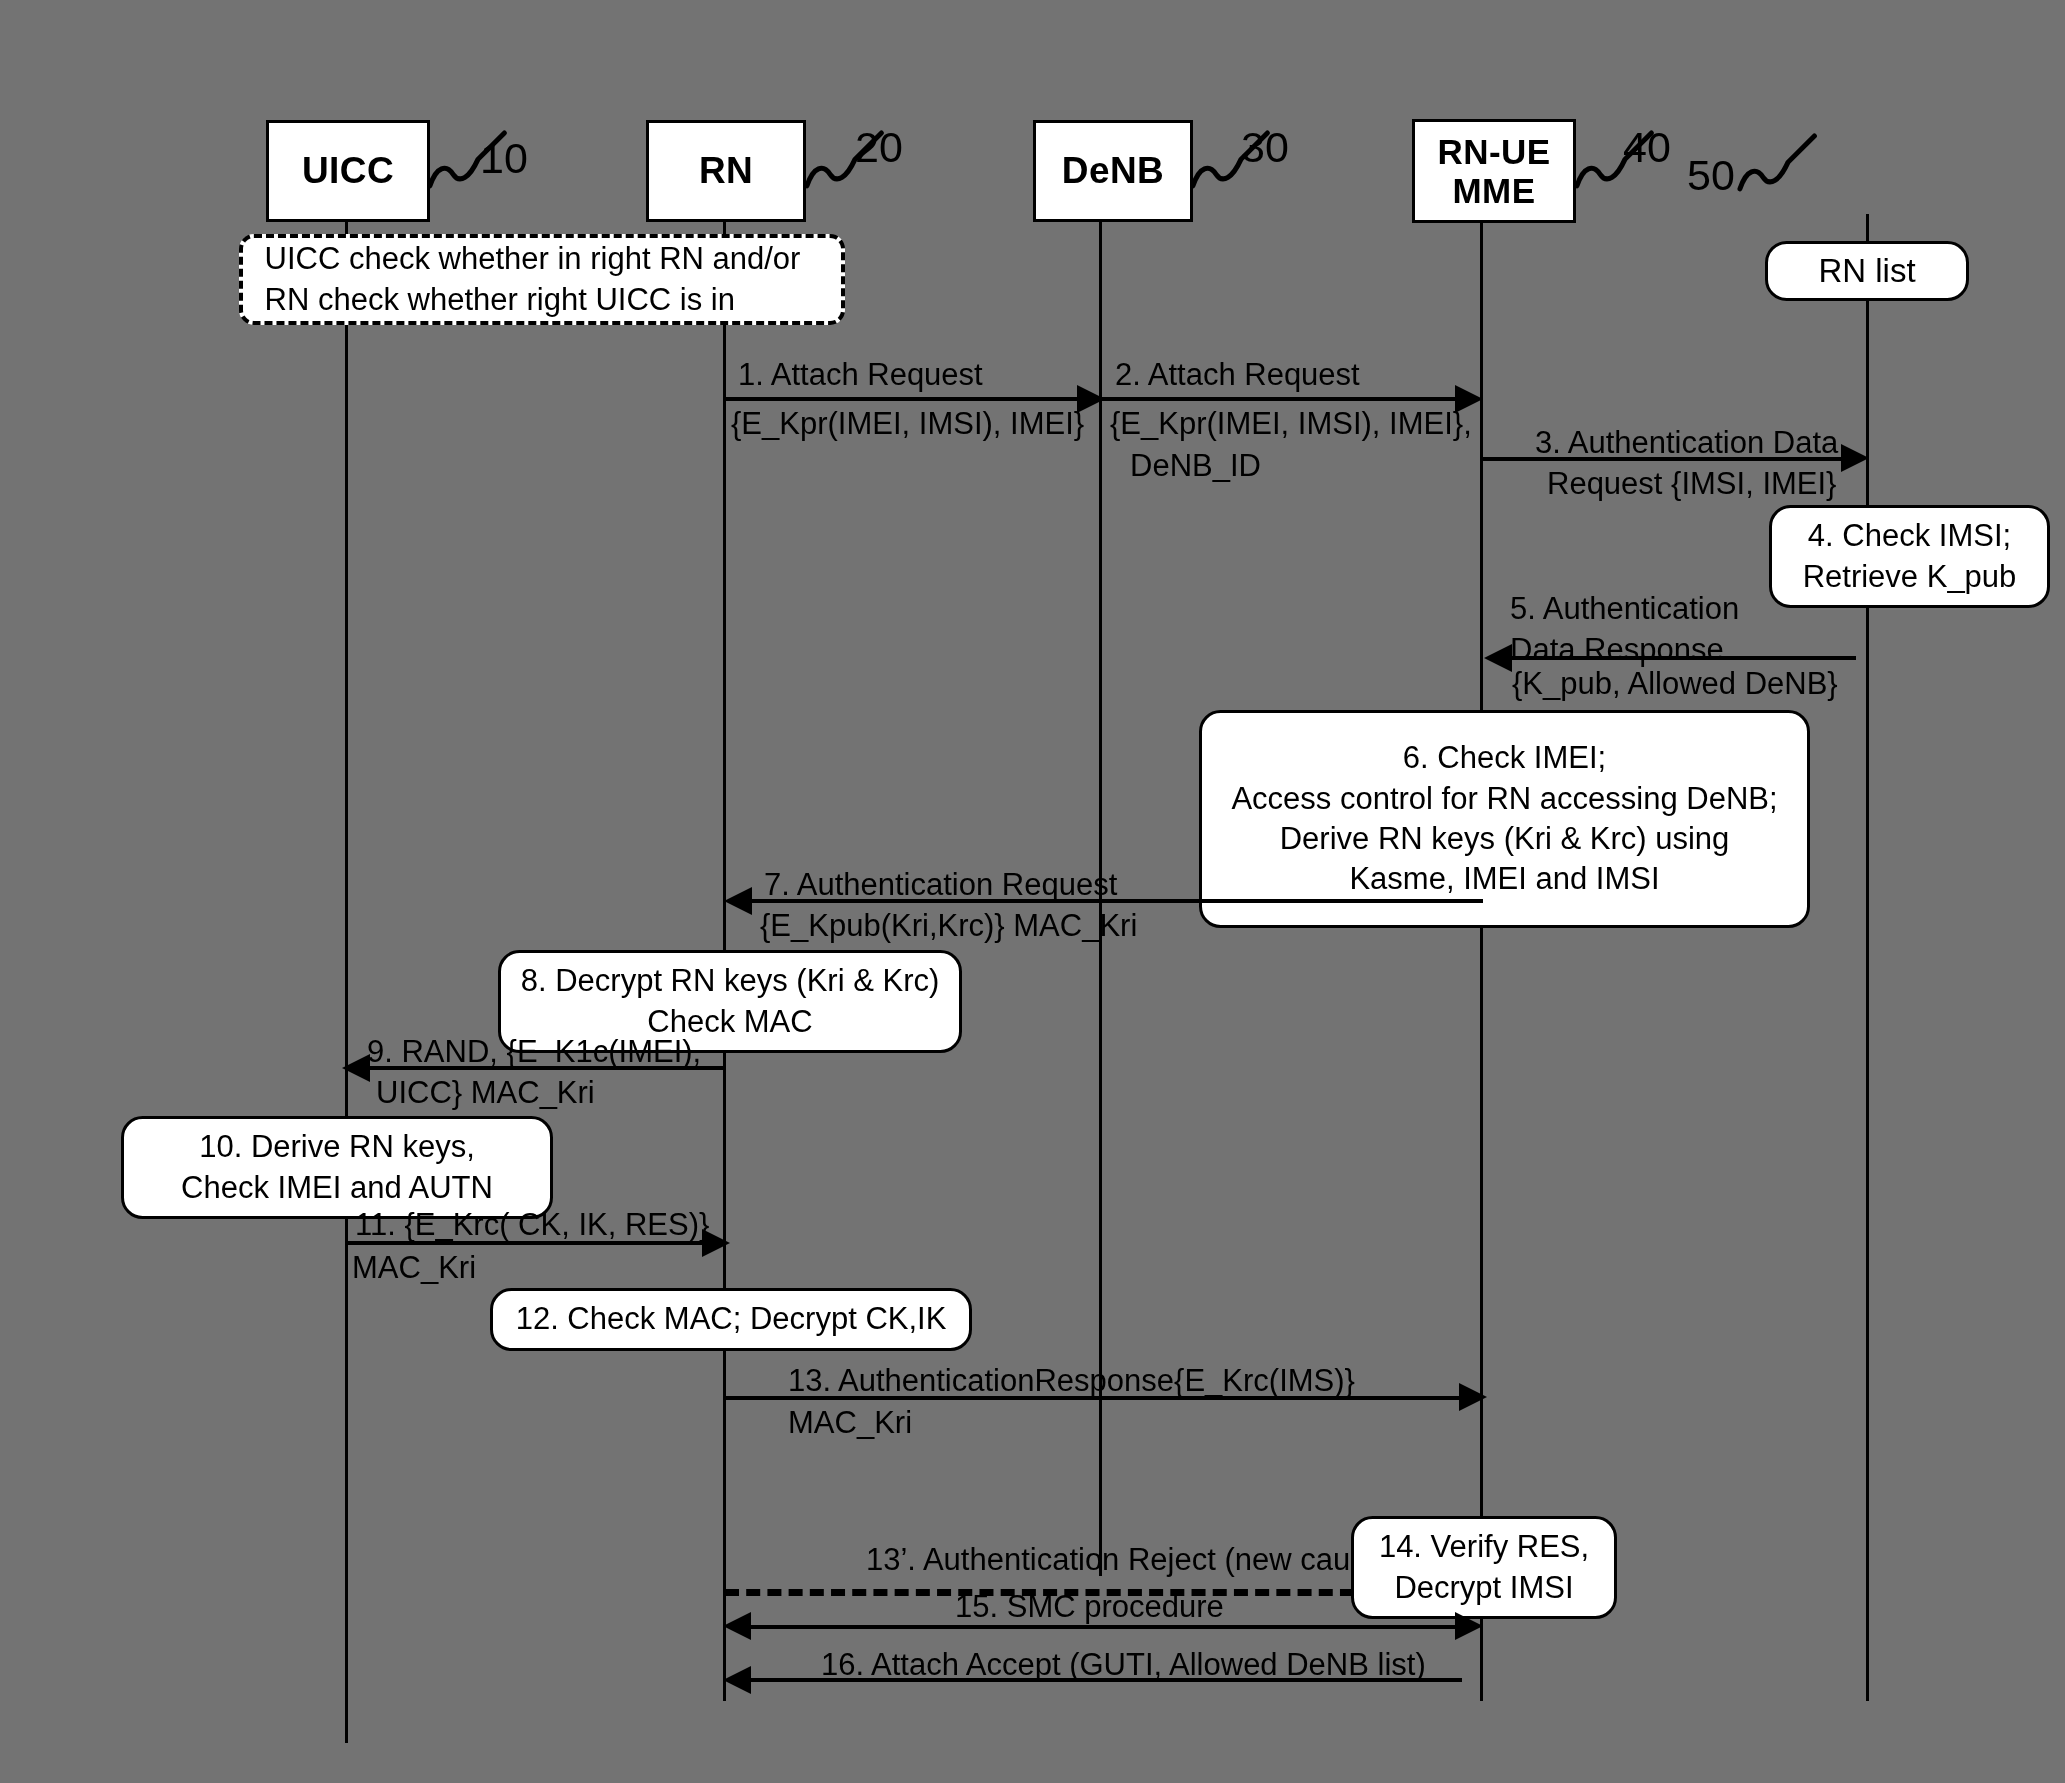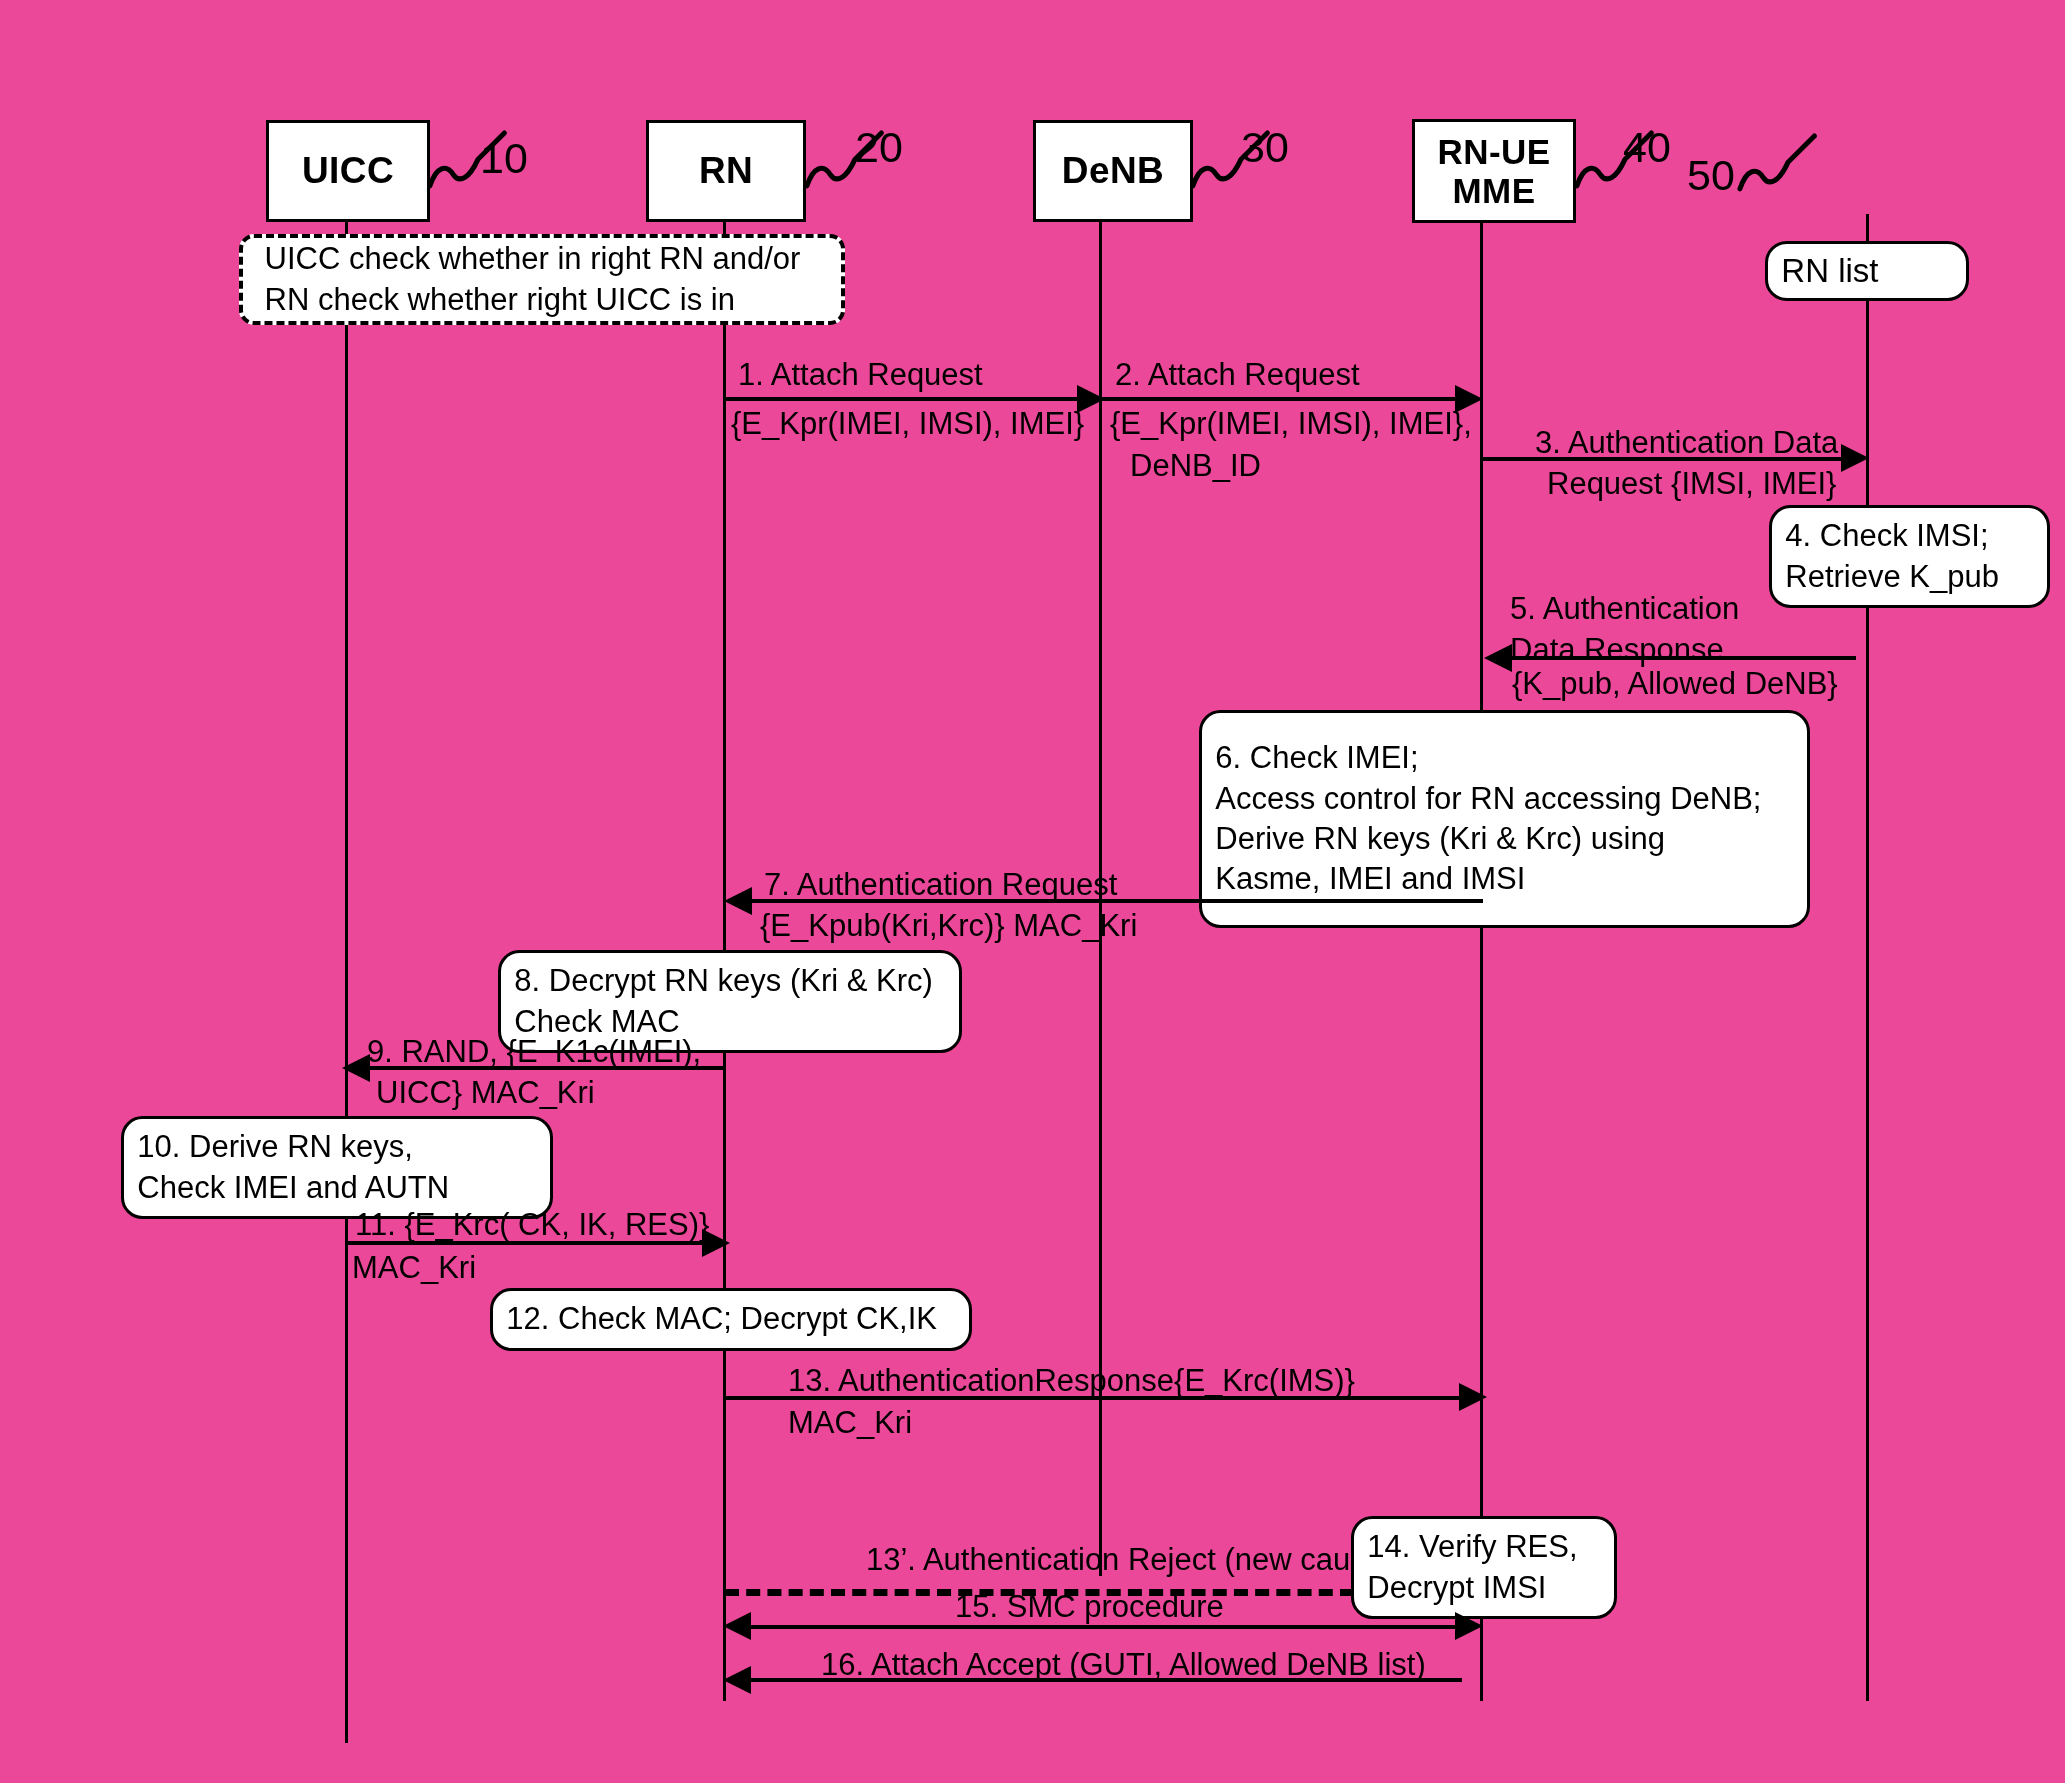--- a/index.html
+++ b/index.html
@@ -1,34 +1,34 @@
 <!DOCTYPE html>
 <html style="font-size:13.3px"><head>
 <meta charset="utf-8">
 <style>
   html,body{margin:0;padding:0;background:#ffffff;}
   body{font-family:"Liberation Sans", sans-serif;color:#000;}
-  #canvas{position:relative;width:2065px;height:1784px;background:#ec4899;overflow:hidden;}
+  #canvas{position:relative;width:2065px;height:1784px;background:#737373;overflow:hidden;}
 
   
   .actor-box{
     position:absolute;border:3.3px solid #000;background:#fff;
     display:flex;align-items:center;justify-content:center;
     font-weight:bold;text-align:center;line-height:1.12;
     font-size:37px;letter-spacing:0.4px;
   }
   .actor-box.two-line{font-size:35px;}
 
   
   .lifeline{position:absolute;width:3.3px;background:#000;}
 
   
   .note{
     position:absolute;border:3.3px solid #000;border-radius:21.6px;background:#fff;
-    display:flex;flex-direction:column;align-items:flex-start;justify-content:center;
+    display:flex;flex-direction:column;align-items:center;justify-content:center;
     text-align:center;font-size:31px;line-height:1.3;padding:5px 13.3px;
     box-sizing:border-box;
   }
   .note.left{align-items:flex-start;text-align:left;}
 
   
   .note.dashed{border-style:dashed;border-radius:15px;border-width:4.2px;}
 
   
   .msg-line{position:absolute;height:4.2px;background:#000;}

